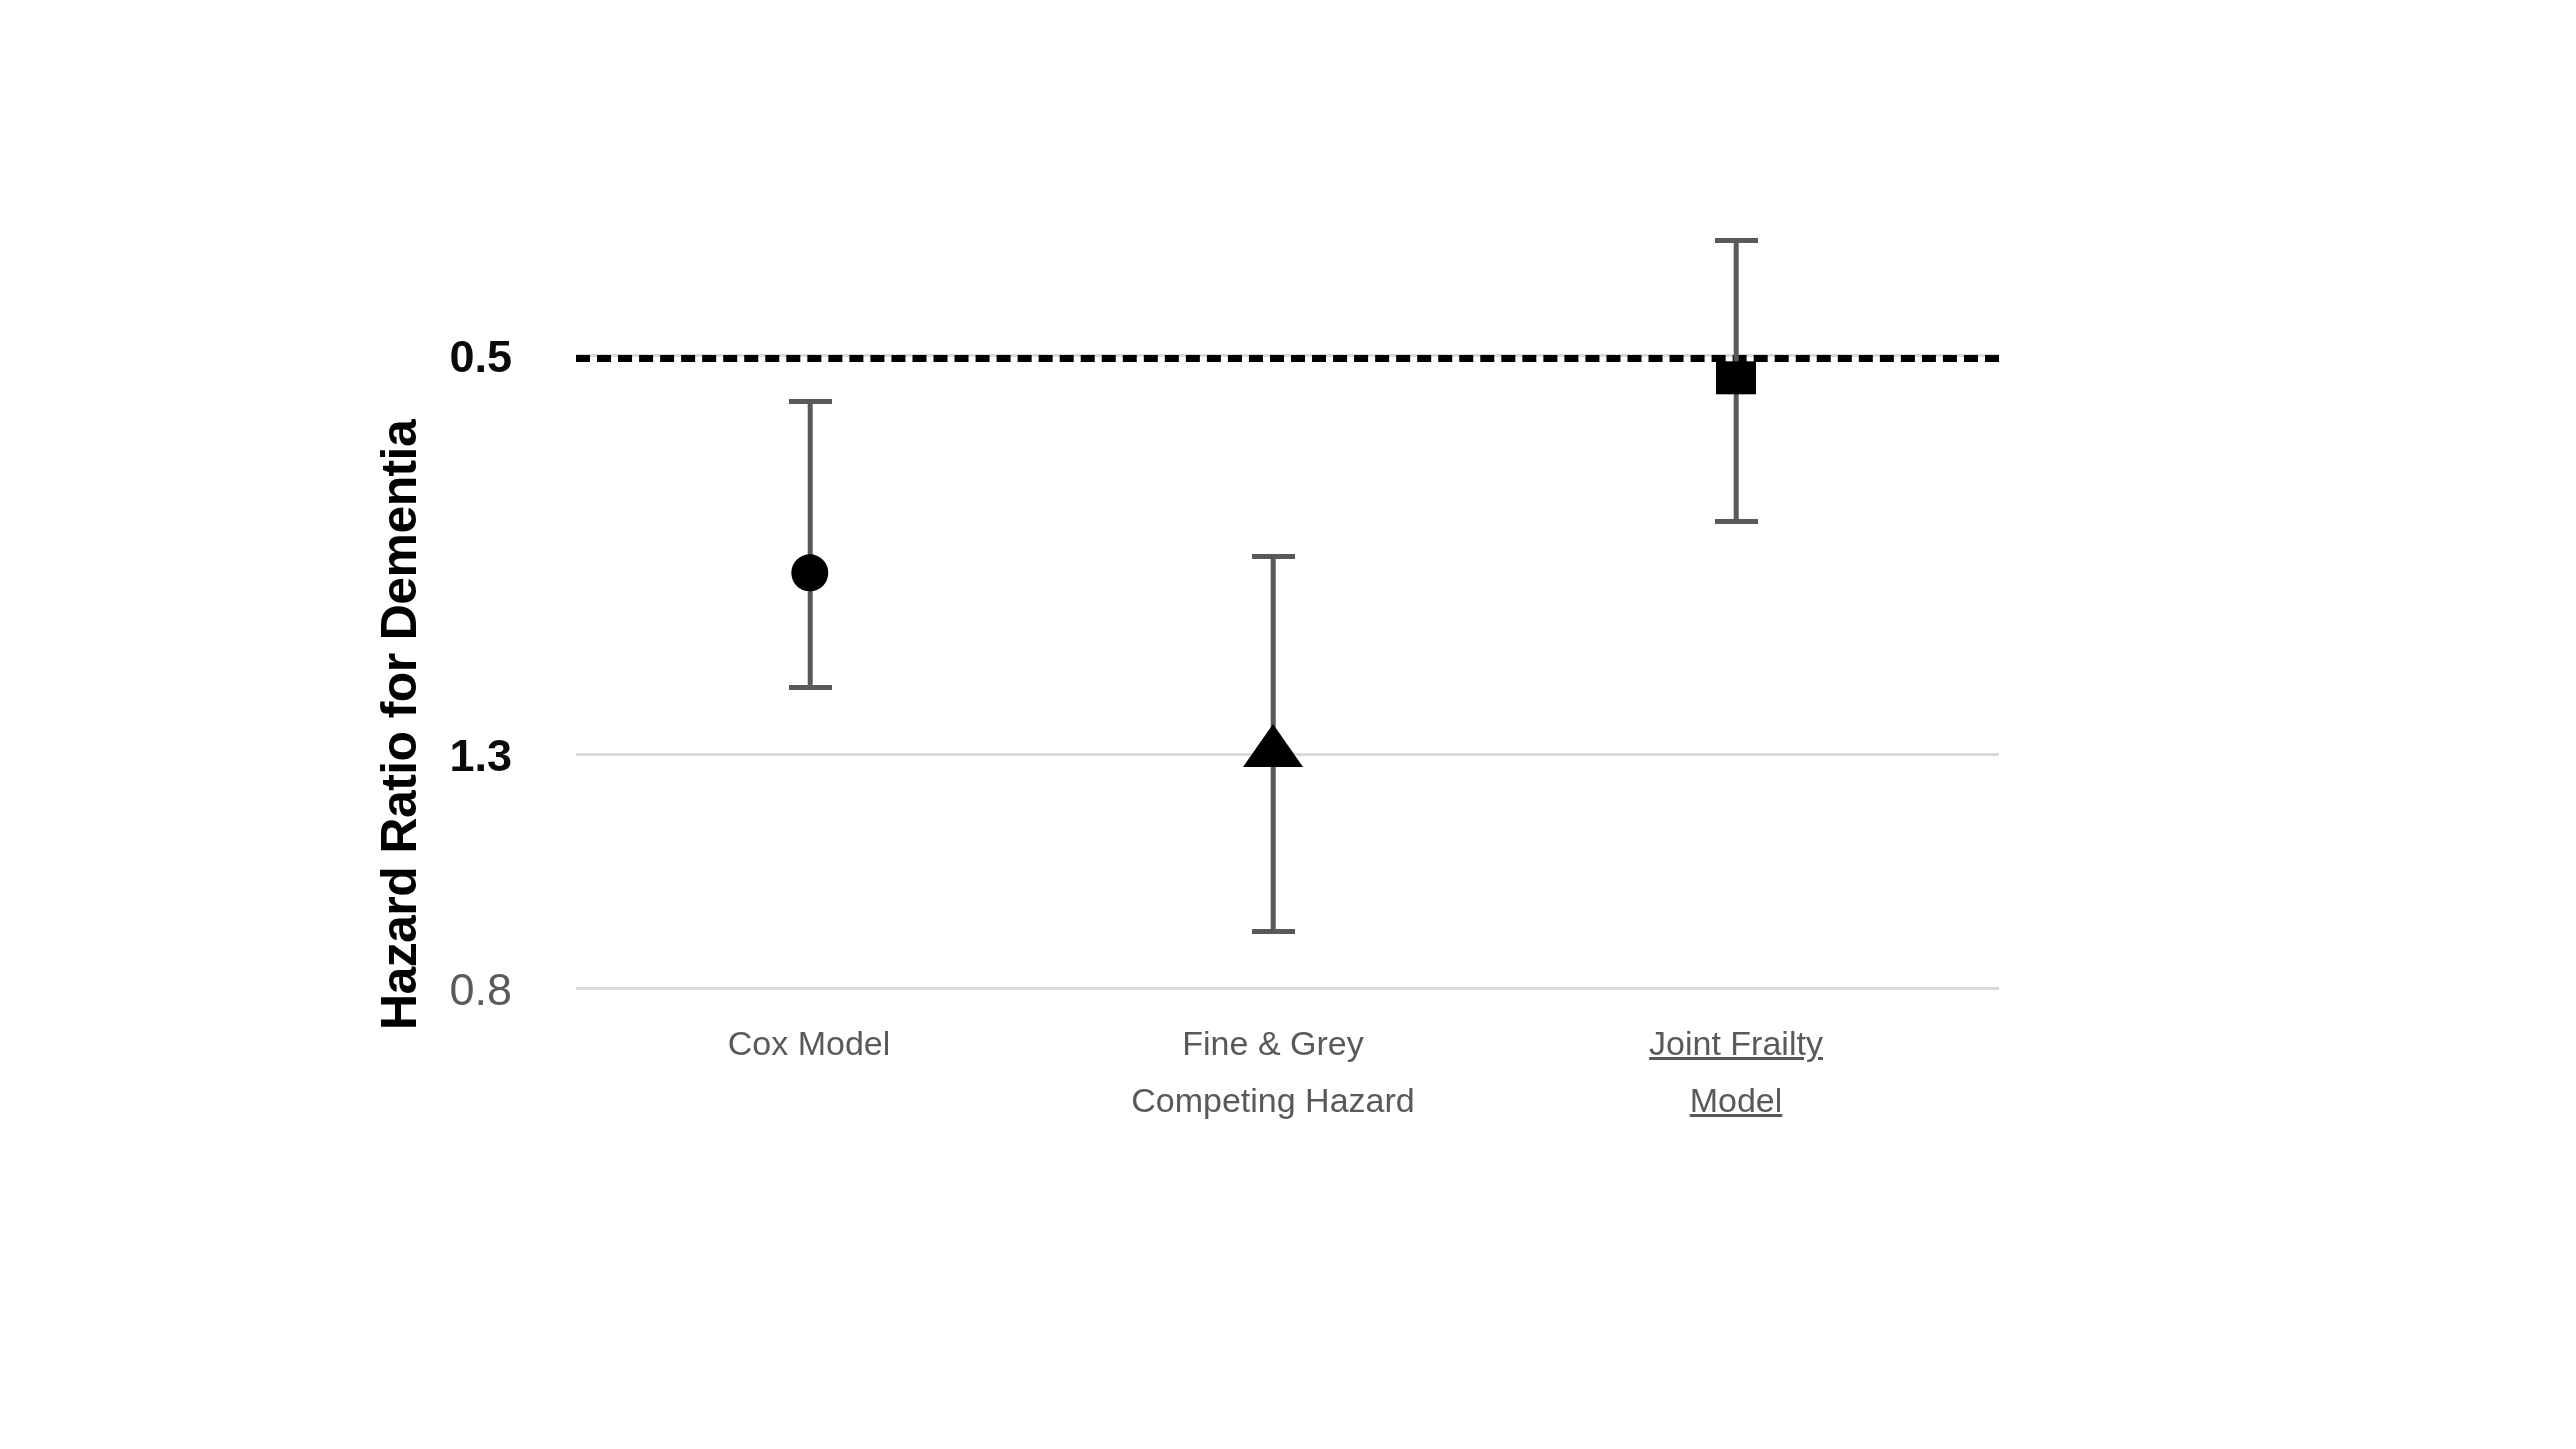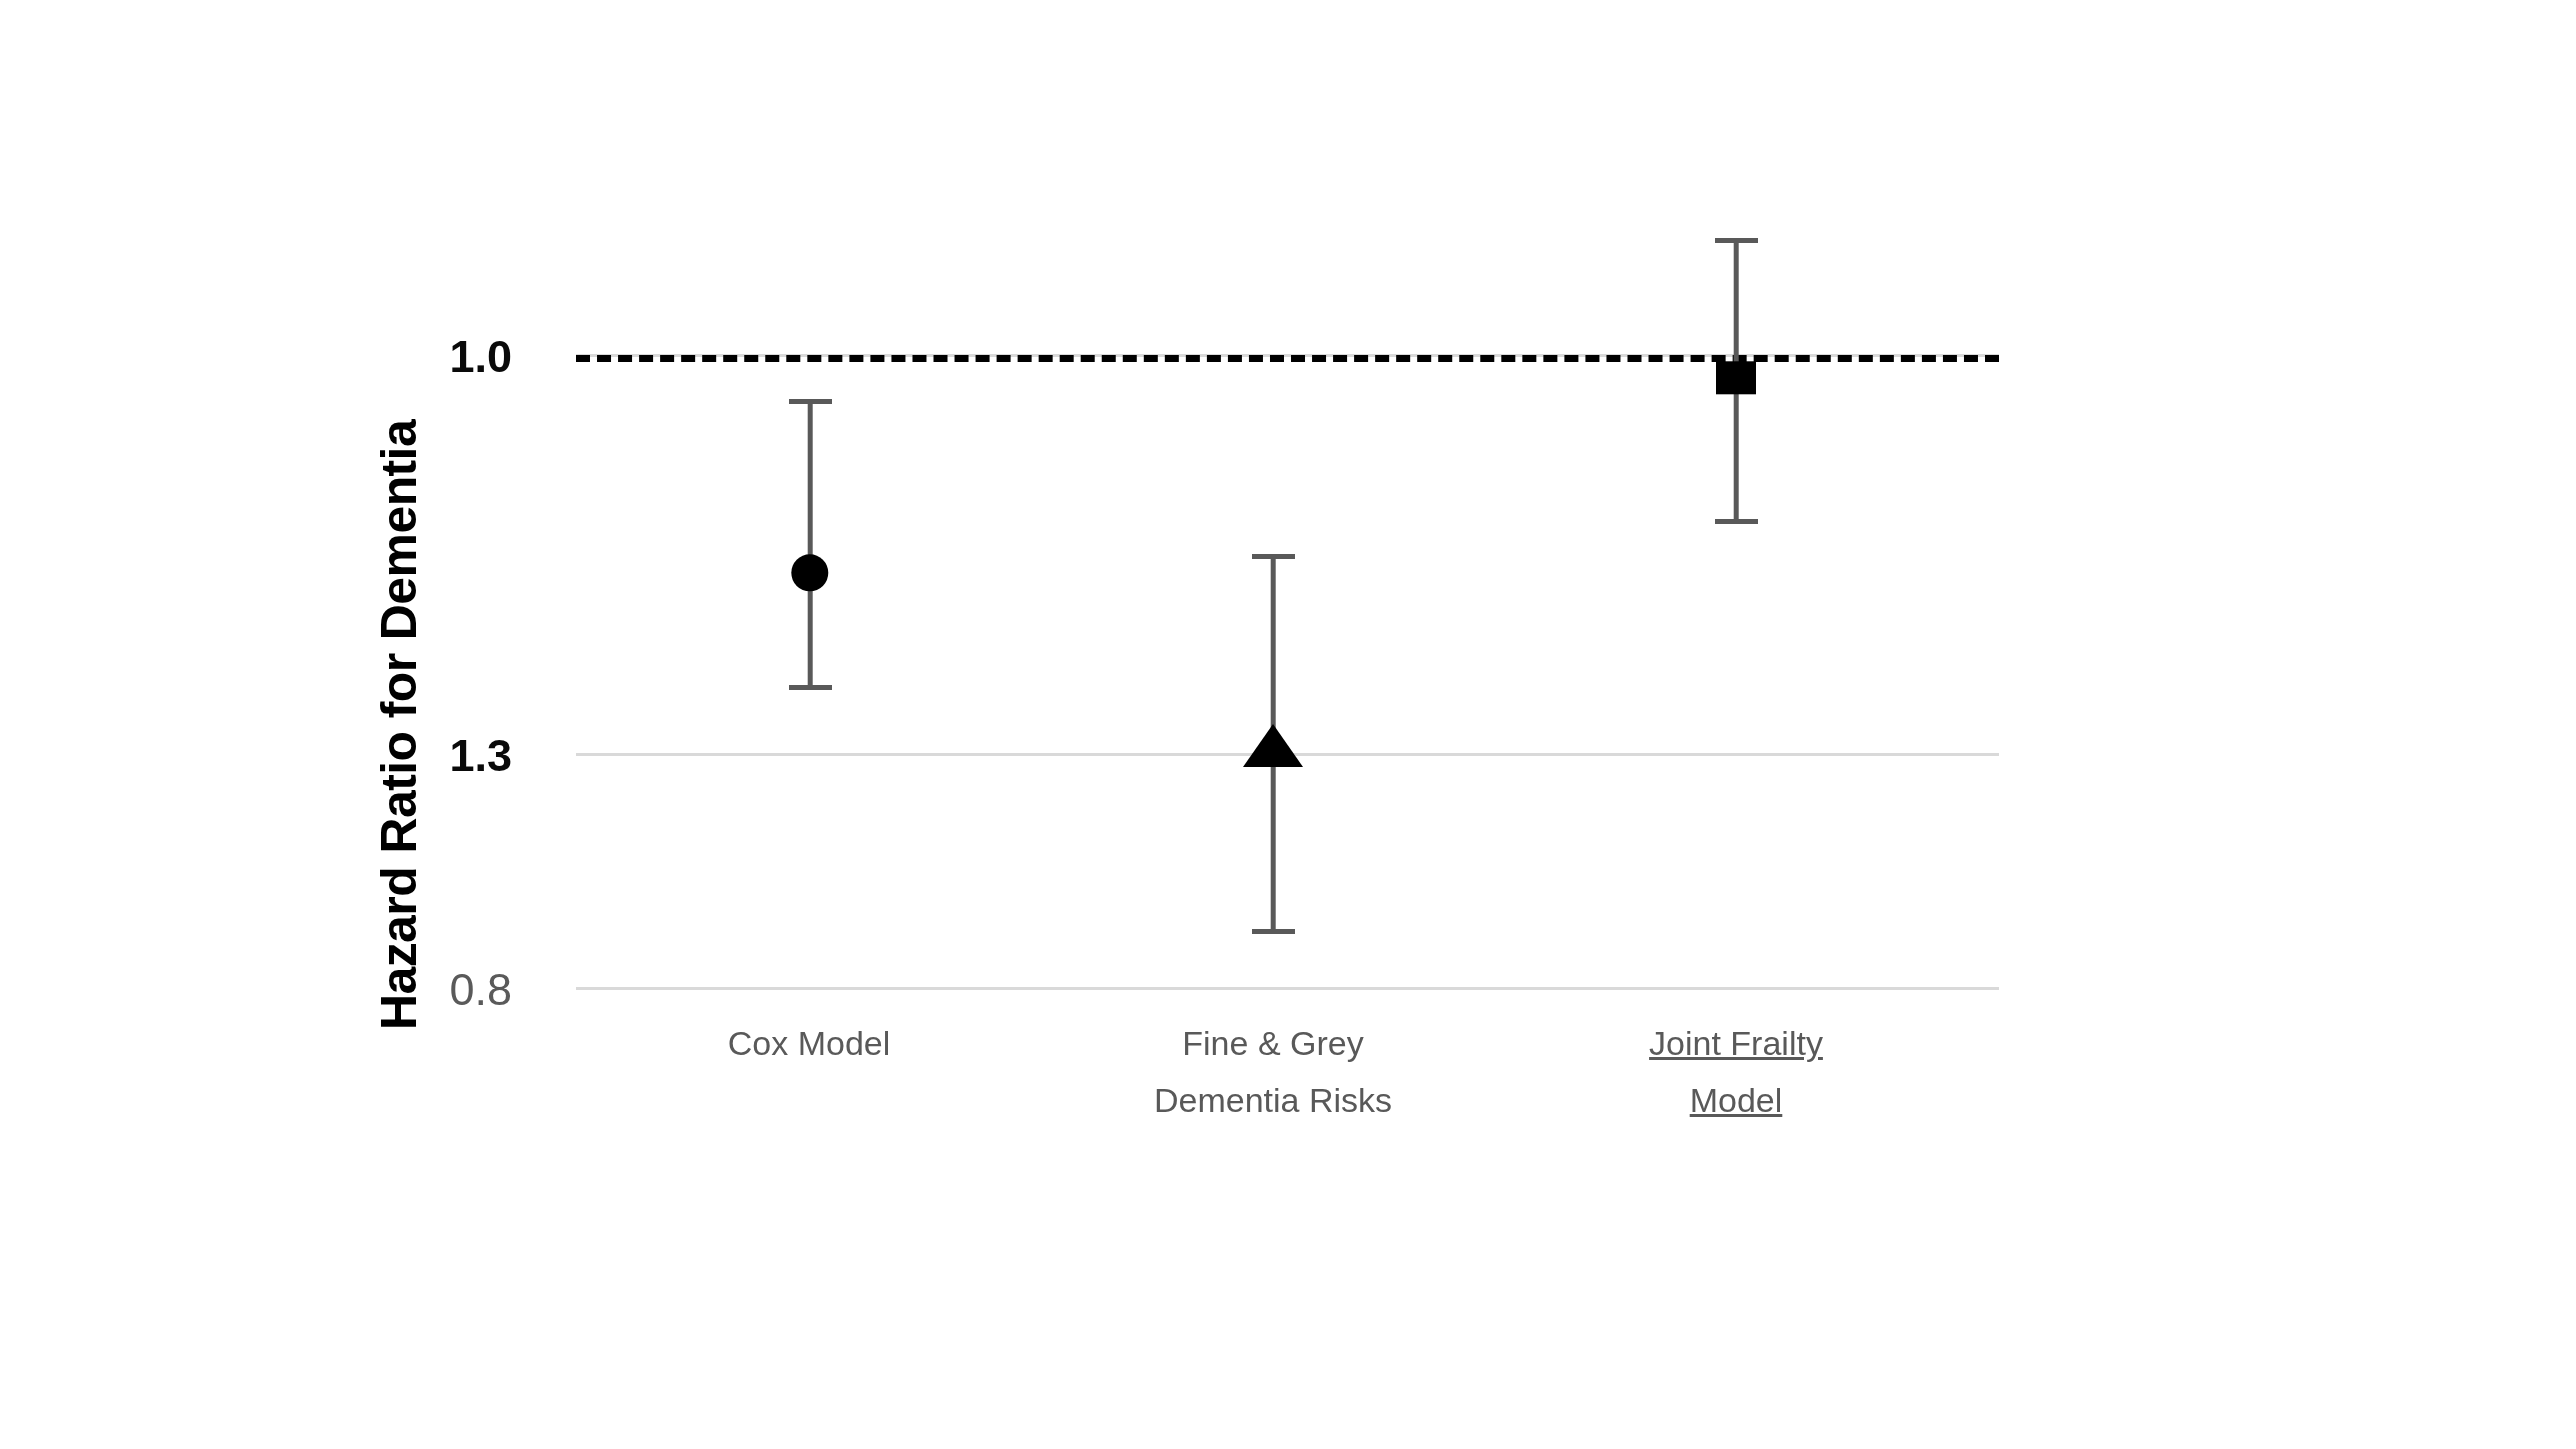--- a/index.html
+++ b/index.html
@@ -120,21 +120,21 @@
 <div id="canvas">
 
   <div id="ytitle">Hazard Ratio for Dementia</div>
 
   <div class="gridline" style="top:354px;"></div>
   <div class="gridline" style="top:753px;"></div>
   <div class="axisline" style="top:987px;"></div>
 
   <div id="refline" style="top:355px;"></div>
 
-  <div class="ylabel dark" style="top:334px;">1.0</div>
+  <div class="ylabel dark" style="top:334px;">0.5</div>
   <div class="ylabel dark" style="top:733px;">1.3</div>
   <div class="ylabel grey" style="top:967px;">0.8</div>
 
   <div class="series" style="left:810px;top:0;">
     <div class="ebar-line" style="top:402px;height:285px;"></div>
     <div class="ebar-cap" style="top:399px;"></div>
     <div class="ebar-cap" style="top:685px;"></div>
     <div class="marker circle" style="top:573px;"></div>
   </div>
 
@@ -151,21 +151,21 @@
     <div class="ebar-cap" style="top:519px;"></div>
     <div class="marker square" style="top:378px;"></div>
   </div>
 
   <div class="xlabel" style="left:603px;">
     <div>Cox Model</div>
   </div>
 
   <div class="xlabel" style="left:1067px;">
     <div>Fine &amp; Grey</div>
-    <div>Dementia Risks</div>
+    <div>Competing Hazard</div>
   </div>
 
   <div class="xlabel" style="left:1530px;text-decoration:underline;">
     <div>Joint Frailty</div>
     <div>Model</div>
   </div>
 
 </div>
 
 

